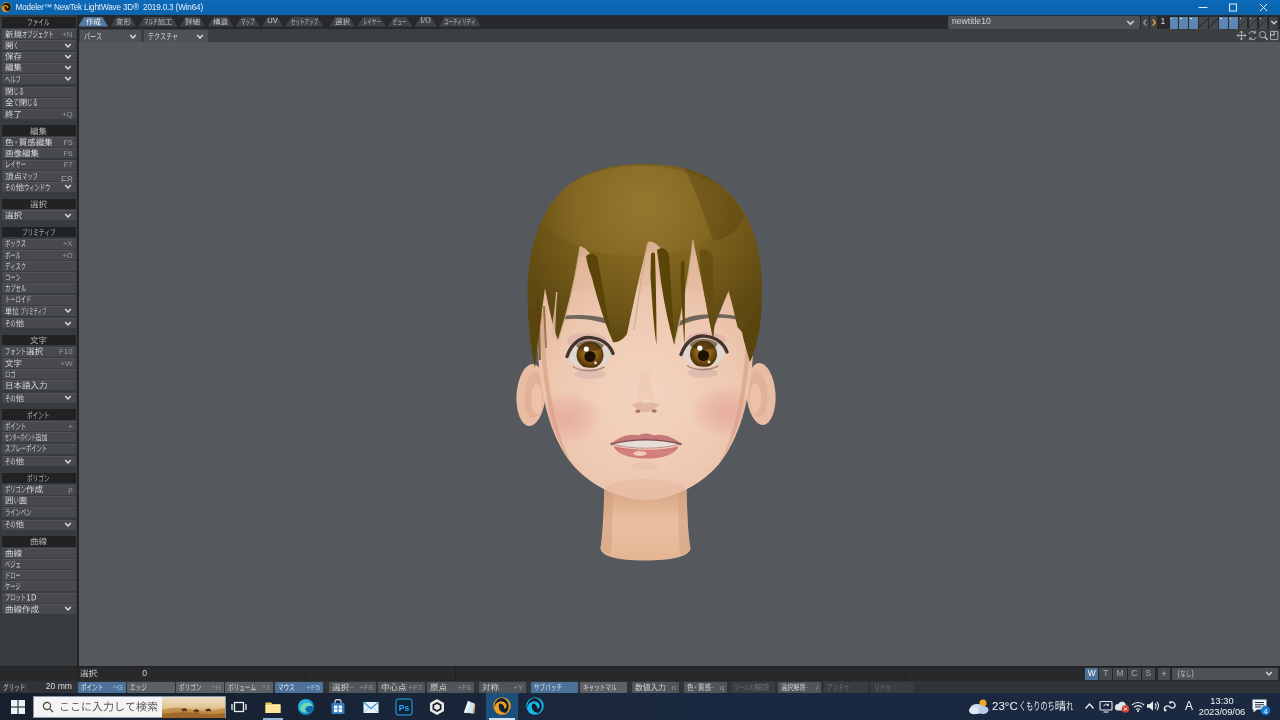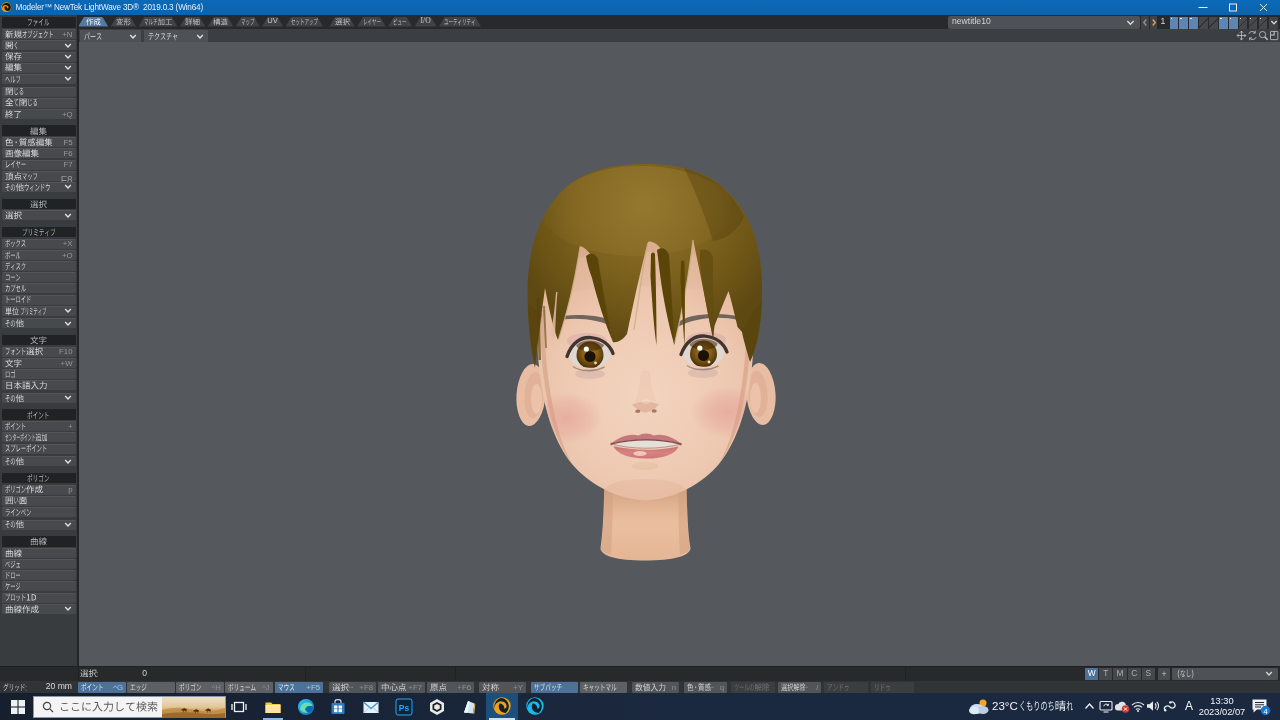--- a/index.html
+++ b/index.html
@@ -1173,21 +1173,21 @@
       <path d="M1 4.2 H3.5 L7 1.2 V10.8 L3.5 7.8 H1 Z" fill="#e8eaec"></path>
       <path d="M9 3.5 a3.5 3.5 0 0 1 0 5 M10.8 1.8 a6 6 0 0 1 0 8.4" stroke="#e8eaec" fill="none" stroke-width="1.1"></path>
     </svg>
     <svg style="position:absolute;left:1162px;top:699px" width="15" height="14" viewBox="0 0 15 14">
       <path d="M3 11 Q1.5 9 3.5 7.5 Q6 6 8 8 Q10 10 12 8.5 Q14 7 12.5 4.5 Q11 2 8.5 3.5" stroke="#e8eaec" stroke-width="1.3" fill="none"></path>
       <circle cx="3.2" cy="11.2" r="1.2" fill="#e8eaec"></circle>
       <circle cx="8.3" cy="3.4" r="1.2" fill="#e8eaec"></circle>
     </svg>
     <span style="position:absolute;top:699.6px;left:1189.0px;transform:translateX(-50%);font-size:12.0px;color:#f4f6f8;white-space:pre;font-weight:normal;line-height:13.8px;">A</span>
     <span style="position:absolute;top:696.2px;left:1222.0px;transform:translateX(-50%);font-size:9.3px;color:#f2f4f6;white-space:pre;font-weight:normal;line-height:10.7px;">13:30</span>
-    <span style="position:absolute;top:706.7px;left:1222.0px;transform:translateX(-50%);font-size:9.3px;color:#f2f4f6;white-space:pre;font-weight:normal;line-height:10.7px;">2023/02/07</span>
+    <span style="position:absolute;top:706.7px;left:1222.0px;transform:translateX(-50%);font-size:9.3px;color:#f2f4f6;white-space:pre;font-weight:normal;line-height:10.7px;">2023/09/06</span>
     <svg style="position:absolute;left:1251px;top:698px" width="20" height="18" viewBox="0 0 20 18">
       <path d="M1.5 1.5 H15.5 V11.5 H6 L2.5 14.5 V11.5 H1.5 Z" fill="#eef0f2"></path>
       <path d="M4 4.5 H13 M4 6.8 H13 M4 9 H10" stroke="#1b2940" stroke-width="1"></path>
       <circle cx="14.5" cy="12.5" r="4.7" fill="#1979d0"></circle>
       <text x="14.5" y="15.6" font-family="Liberation Sans" font-size="7.5" fill="#fff" text-anchor="middle">4</text>
     </svg>
     <svg style="position:absolute;left:470px;top:140px" width="350" height="430" viewBox="470 140 350 430">
 <defs>
 <radialGradient id="skinG" cx="645" cy="395" r="175" gradientUnits="userSpaceOnUse">
 <stop offset="0" stop-color="#f3d4bf"></stop>

